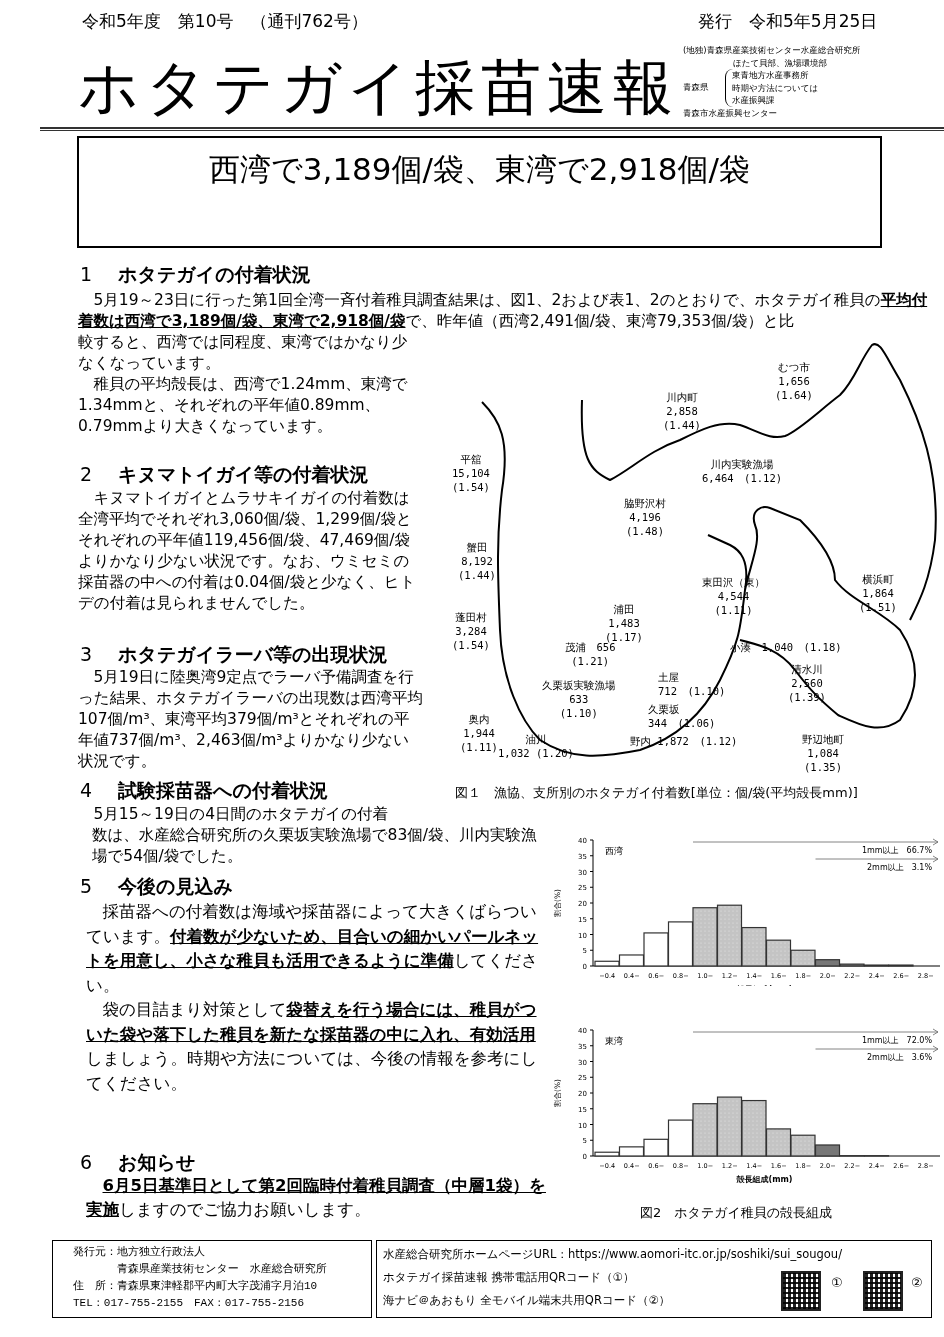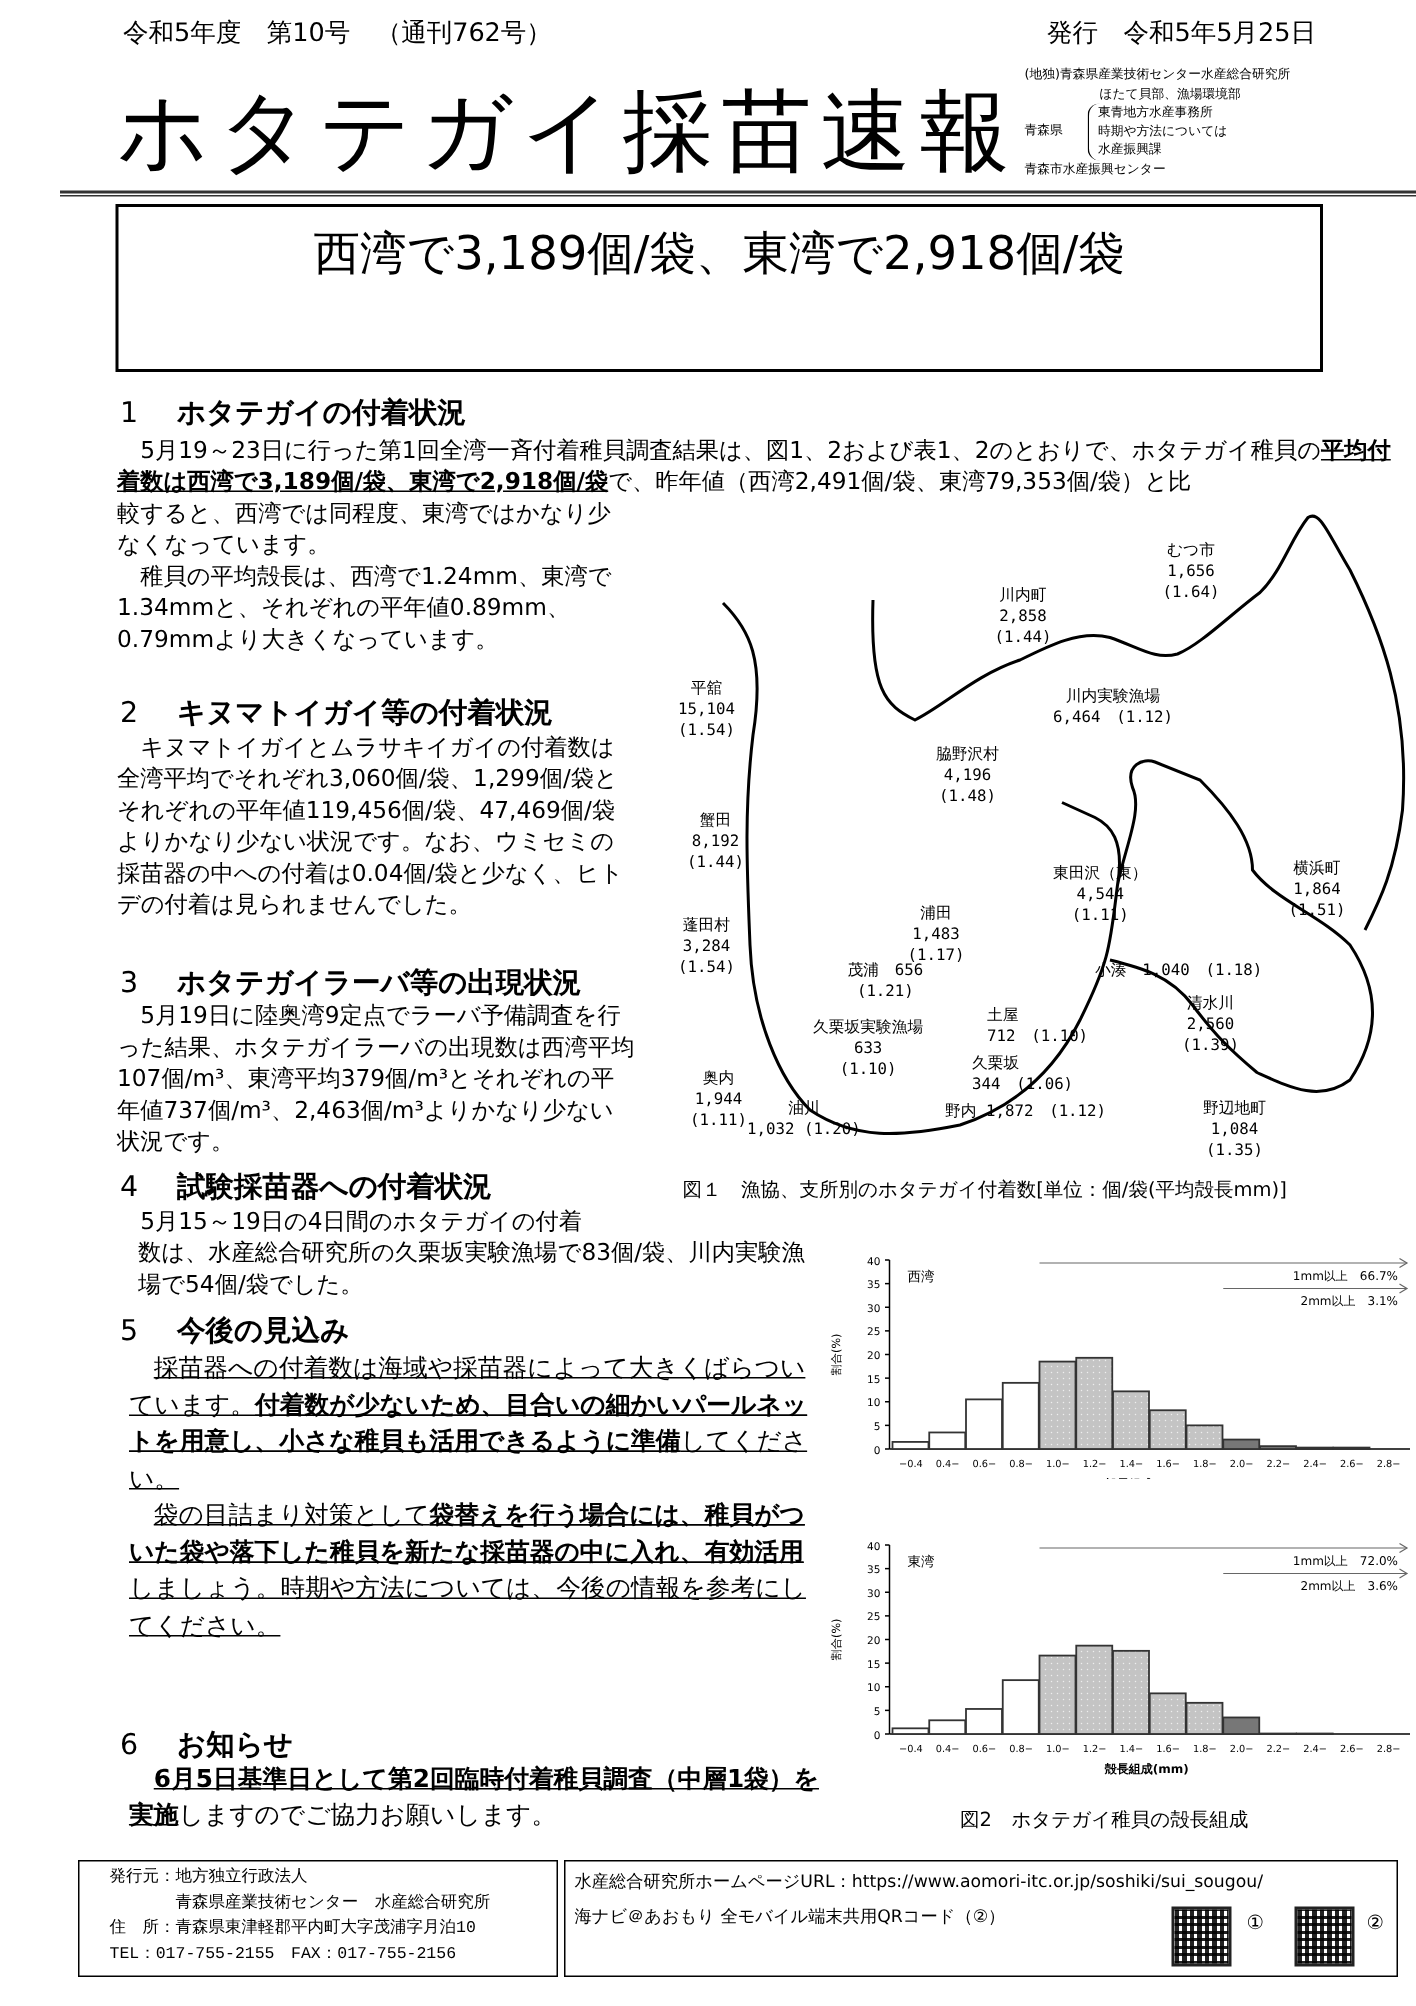--- a/index.html
+++ b/index.html
@@ -89,21 +89,21 @@
 <div class="abs para" style="left:78px; top:804px; width:345px;">
   <p>5月15～19日の4日間のホタテガイの付着</p>
 </div>
 <div class="abs para" style="left:92px; top:825px; width:455px;">
   <div>数は、水産総合研究所の久栗坂実験漁場で83個/袋、川内実験漁場で54個/袋でした。</div>
 </div>
 
 <div class="abs sec-title" style="left:80px; top:874px;">
   <span class="num">5</span><span>今後の見込み</span>
 </div>
-<div class="abs para" style="left:86px; top:900px; width:465px; font-size:16.5px; line-height:24.5px;text-decoration:underline;">
+<div class="abs para" style="left:86px; top:900px; width:465px; font-size:16.5px; line-height:24.5px;">
   <p><span>採苗器への付着数は海域や採苗器によって大きくばらついています。</span><span class="u">付着数が少ないため、目合いの細かいパールネットを用意し、小さな稚貝も活用できるように準備</span><span>してください。</span></p>
   <p><span>袋の目詰まり対策として</span><span class="u">袋替えを行う場合には、稚貝がついた袋や落下した稚貝を新たな採苗器の中に入れ、有効活用</span><span>しましょう。時期や方法については、今後の情報を参考にしてください。</span></p>
 </div>
 
 <div class="abs sec-title" style="left:80px; top:1150px;">
   <span class="num">6</span><span>お知らせ</span>
 </div>
 <div class="abs para" style="left:86px; top:1174px; width:465px; font-size:16.5px; line-height:24px;">
   <p><span class="u">6月5日基準日として第2回臨時付着稚貝調査（中層1袋）を実施</span><span>しますのでご協力お願いします。</span></p>
 </div>
@@ -318,18 +318,19 @@
 <div class="abs fig2-cap">図2　ホタテガイ稚貝の殻長組成</div>
 
 <div class="abs footer-l">
   <div>発行元：地方独立行政法人</div>
   <div>　　　　青森県産業技術センター　水産総合研究所</div>
   <div>住　所：青森県東津軽郡平内町大字茂浦字月泊10</div>
   <div>TEL：017-755-2155　FAX：017-755-2156</div>
 </div>
 <div class="abs footer-r">
   <div>水産総合研究所ホームページURL：https://www.aomori-itc.or.jp/soshiki/sui_sougou/</div>
+  <div>ホタテガイ採苗速報 携帯電話用QRコード（①）</div>
   <div>海ナビ＠あおもり 全モバイル端末共用QRコード（②）</div>
   <div class="qr" style="left:404px; top:30px;"></div>
   <div class="qr-num" style="left:454px; top:30px;">①</div>
   <div class="qr" style="left:486px; top:30px;"></div>
   <div class="qr-num" style="left:534px; top:30px;">②</div>
 </div>
 
 </body></html>

